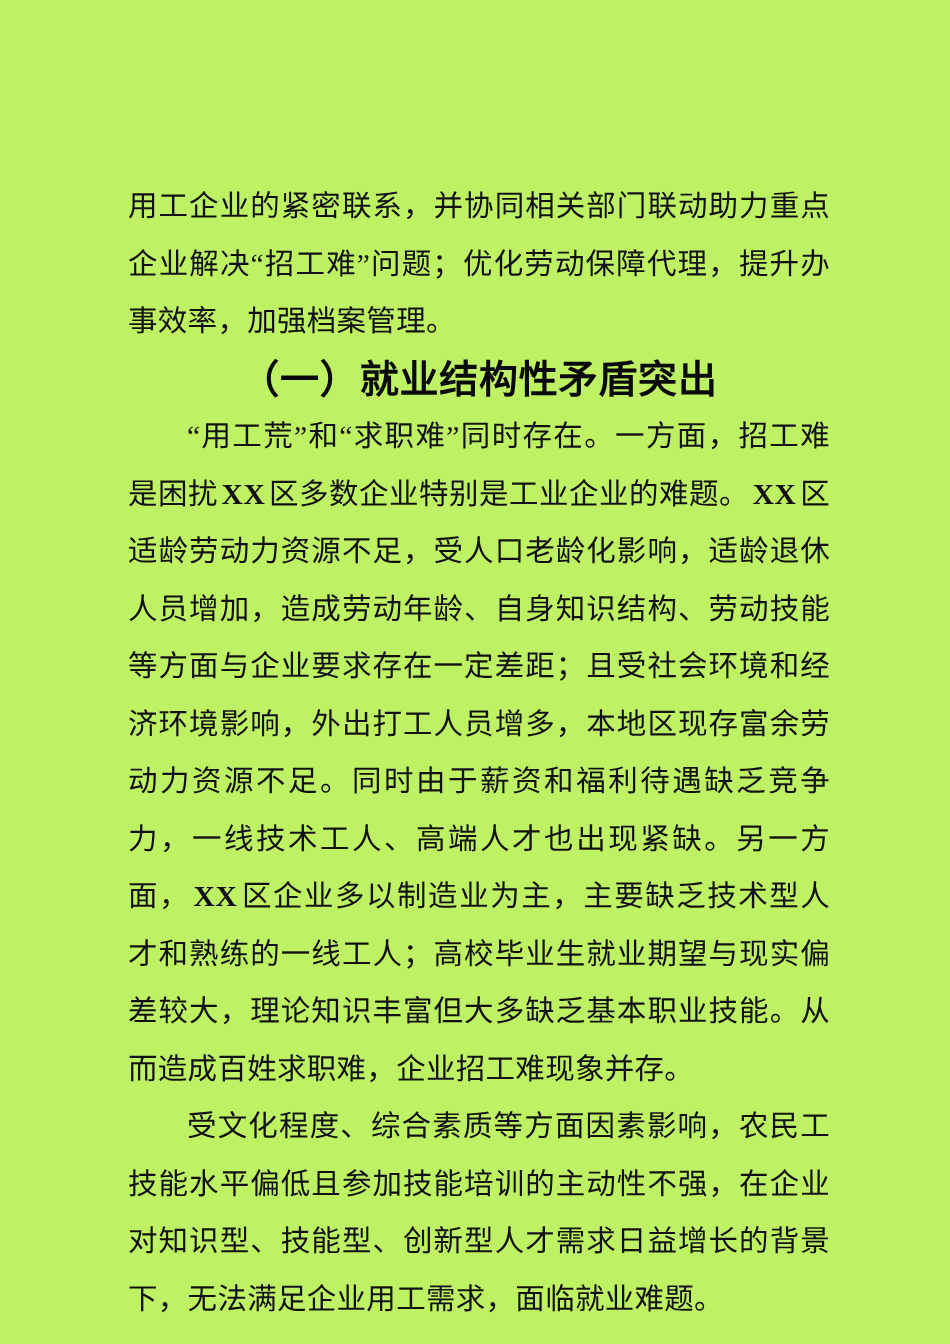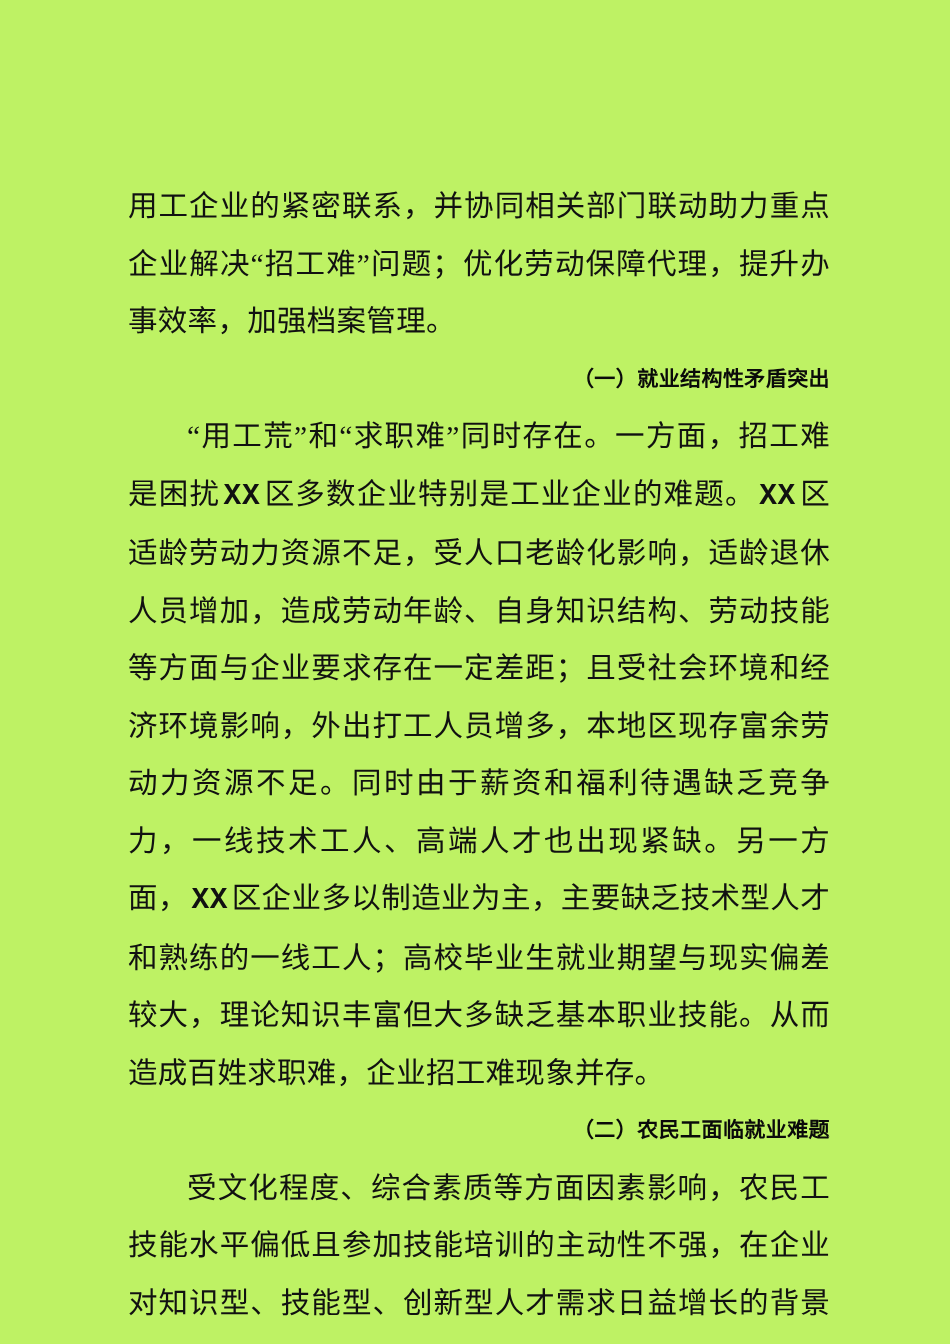--- a/index.html
+++ b/index.html
@@ -41,61 +41,60 @@
     letter-spacing: 0.01em;
     margin: 0;
     text-indent: 2em;
     color: #111111;
     word-break: break-all;
   }
   .para.no-indent { text-indent: 0; }
 
   
   .latin {
-    font-family: Liberation Mono, monospace;
+    font-family: Liberation Serif, serif;
     font-weight: bold;
     letter-spacing: 0.02em;
     padding: 0 0.12em;
   }
 
   
   .h1 {
     font-family: "Liberation Sans", "DejaVu Sans", sans-serif;
     font-size: 30px;
     line-height: 57.5px;
     font-weight: bold;
     letter-spacing: 0.02em;
     margin: 0;
     text-indent: 2em;
     color: #0a0a0a;
   }
 
   
   .h2 {
     font-family: "Liberation Serif", "DejaVu Serif", serif;
-    font-size: 21px;
+    font-size: 39px;
     line-height: 57.5px;
     font-weight: bold;
     letter-spacing: 0.02em;
     margin: 0;
-    text-align: right;
+    text-align: center;
     color: #0a0a0a;
   }
 </style>
 </head>
 <body>
 
 <div class="page">
   <div class="doc-body">
 
     <p class="para no-indent">用工企业的紧密联系，并协同相关部门联动助力重点企业解决“招工难”问题；优化劳动保障代理，提升办事效率，加强档案管理。</p>
 
 
     <p class="h2">（一）就业结构性矛盾突出</p>
 
     <p class="para">“用工荒”和“求职难”同时存在。一方面，招工难是困扰<span class="latin">XX</span>区多数企业特别是工业企业的难题。<span class="latin">XX</span>区适龄劳动力资源不足，受人口老龄化影响，适龄退休人员增加，造成劳动年龄、自身知识结构、劳动技能等方面与企业要求存在一定差距；且受社会环境和经济环境影响，外出打工人员增多，本地区现存富余劳动力资源不足。同时由于薪资和福利待遇缺乏竞争力，一线技术工人、高端人才也出现紧缺。另一方面，<span class="latin">XX</span>区企业多以制造业为主，主要缺乏技术型人才和熟练的一线工人；高校毕业生就业期望与现实偏差较大，理论知识丰富但大多缺乏基本职业技能。从而造成百姓求职难，企业招工难现象并存。</p>
 
-    <p class="h2">（二）农民工面临就业难题</p>
 
     <p class="para">受文化程度、综合素质等方面因素影响，农民工技能水平偏低且参加技能培训的主动性不强，在企业对知识型、技能型、创新型人才需求日益增长的背景下，无法满足企业用工需求，面临就业难题。</p>
 
   </div>
 </div>
 
 </body></html>

